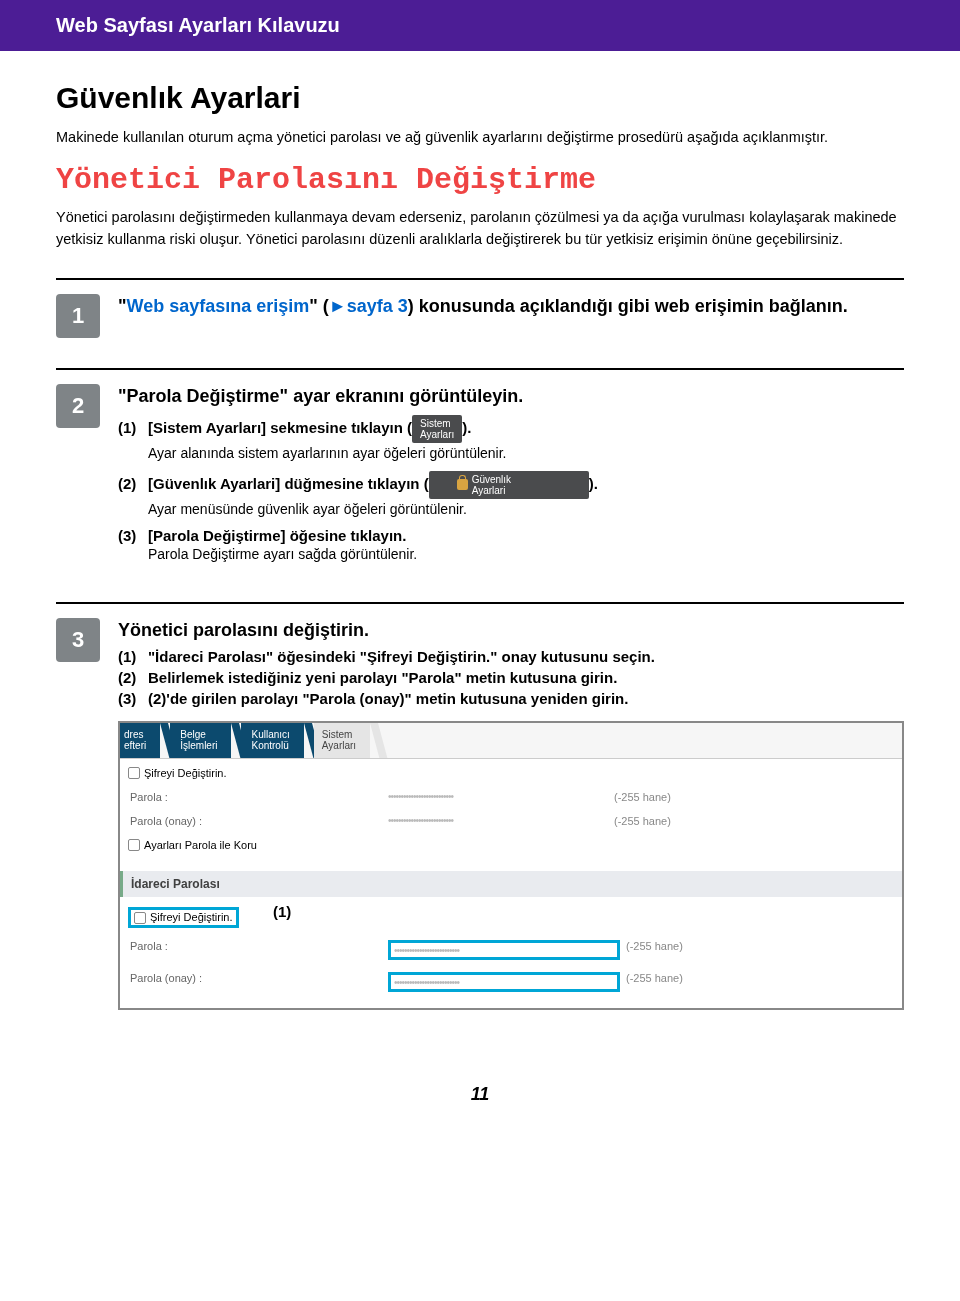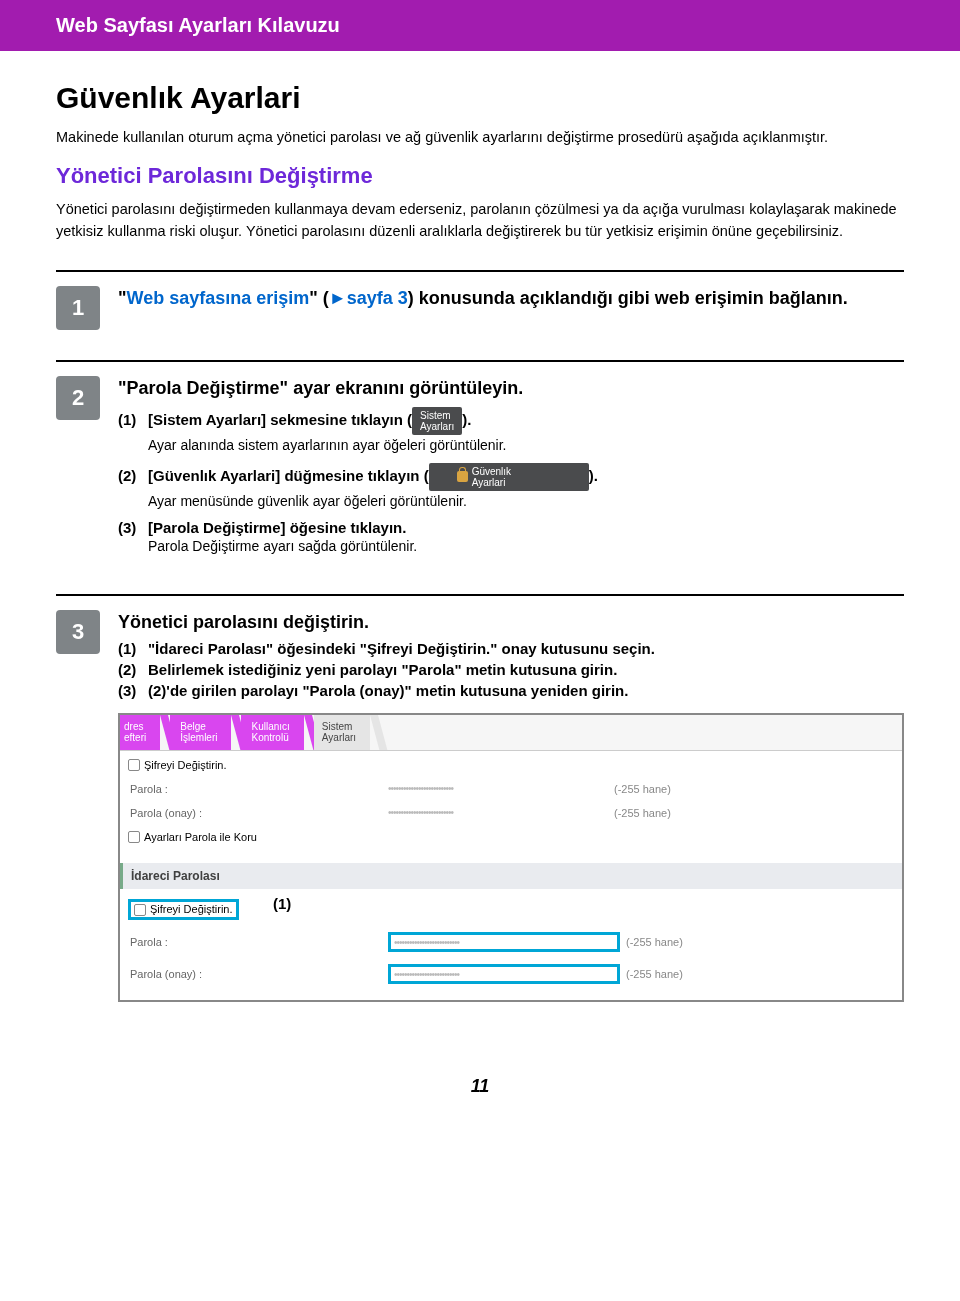--- a/index.html
+++ b/index.html
@@ -1,44 +1,44 @@
 <!DOCTYPE html>
 <html><head>
 <meta charset="utf-8">
 <style>
   * { box-sizing: border-box; }
   body { font-family: Arial, Helvetica, sans-serif; margin:0; padding:0; background:#fff; color:#000; width:960px; }
-  .header-bar { background:#a21caf; color:#fff; padding:14px 40px 14px 56px; font-size:20px; font-weight:bold; }
+  .header-bar { background:#4c1d95; color:#fff; padding:14px 40px 14px 56px; font-size:20px; font-weight:bold; }
   .content { padding:30px 56px 20px 56px; }
   h1 { font-size:30px; font-weight:bold; margin:0 0 12px 0; color:#000; }
   p.intro { font-size:14.5px; margin:0 0 14px 0; line-height:1.5; }
-  h2 { font-size:22px; font-weight:bold; margin:0 0 10px 0; color:#6d28d9; }
+  h2 { font-size:30px; font-weight:bold; margin:0 0 10px 0; color:#ef4444;font-family:Liberation Mono, monospace; }
   p.body { font-size:14.5px; margin:0 0 28px 0; line-height:1.5; }
   .step-sep { border:0; border-top:2px solid #000; margin:0 0 14px 0; }
   .step { display:flex; gap:18px; margin-bottom:30px; }
   .step-num { flex:0 0 44px; height:44px; background:#7f8487; color:#fff; font-weight:bold; font-size:22px; display:flex; align-items:center; justify-content:center; border-radius:4px; }
   .step-body { flex:1; }
   .step-title { font-size:18px; font-weight:bold; color:#000; margin:0 0 6px 0; line-height:1.35; }
   .link-blue { color:#0066cc; }
   .sub-item { font-size:15px; font-weight:bold; margin:4px 0 2px 0; }
   .sub-item .ord { display:inline-block; width:30px; }
   .sub-note { font-size:14px; margin:0 0 10px 30px; }
   .tag-dark { display:inline-flex; align-items:center; background:#4a4b4d; color:#fff; font-size:10px; font-weight:normal; padding:3px 8px; border-radius:2px; line-height:1.1; vertical-align:middle; }
   .tag-wide { min-width:160px;padding-left:28px; }
   .lock-icon { display:inline-block; width:11px; height:11px; margin-right:4px; background:#d9a441; border-radius:2px; position:relative; }
   .lock-icon::before { content:""; position:absolute; top:-4px; left:2px; width:5px; height:5px; border:1.5px solid #d9a441; border-bottom:none; border-radius:3px 3px 0 0; }
 
   .screenshot { border:2px solid #888; margin:14px 0 0 0; font-size:11px; position:relative; overflow:hidden; }
   .tabs { display:flex; background:#f6f6f6; border-bottom:1px solid #ccc; overflow:hidden; }
-  .tab { position:relative; background:#d946ef; color:#fff; padding:6px 14px 6px 10px; font-size:10px; margin-right:10px; line-height:1.15; min-height:28px; display:flex; align-items:center; }
+  .tab { position:relative; background:#0c4a6e; color:#fff; padding:6px 14px 6px 10px; font-size:10px; margin-right:10px; line-height:1.15; min-height:28px; display:flex; align-items:center; }
   .tab.light { background:#e5e5e5; color:#444;padding-left:8px; }
   .tab-edge { position:absolute; right:-8px; top:0; bottom:0; width:8px; background:inherit; transform:skewX(15deg); transform-origin:top left; }
   .tab.first { padding-left:4px; }
   .section { padding:2px 8px; }
-  .row { display:flex; align-items:center; padding:6px 0; position:relative; }
+  .row { display:flex; padding:6px 0; position:relative; }
   .row-label { color:#666; font-size:11px; width:260px; padding-left:2px; }
   .cb { display:inline-block; width:12px; height:12px; border:1px solid #888; margin-right:4px; vertical-align:middle; border-radius:2px; background:#fff; }
   .pw-line { display:inline-block; width:220px; color:#bbb; letter-spacing:-1px; font-size:10px; }
   .hint { color:#888; font-size:11px; margin-left:6px; }
   .subheader { background:#e9ebef; color:#404040; font-size:12px; padding:6px 8px; border-left:3px solid #7a8; margin:12px 0 2px 0; font-weight:bold; }
   .hl-cyan { border:3px solid #00a6d6; padding:1px 3px; display:inline-block; }
   .callout { position:absolute; font-size:15px; font-weight:bold; color:#000; }
   .page-num { text-align:center; font-weight:bold; font-size:18px; margin:24px 0 20px 0;font-style:italic; }
 </style>
 </head>

